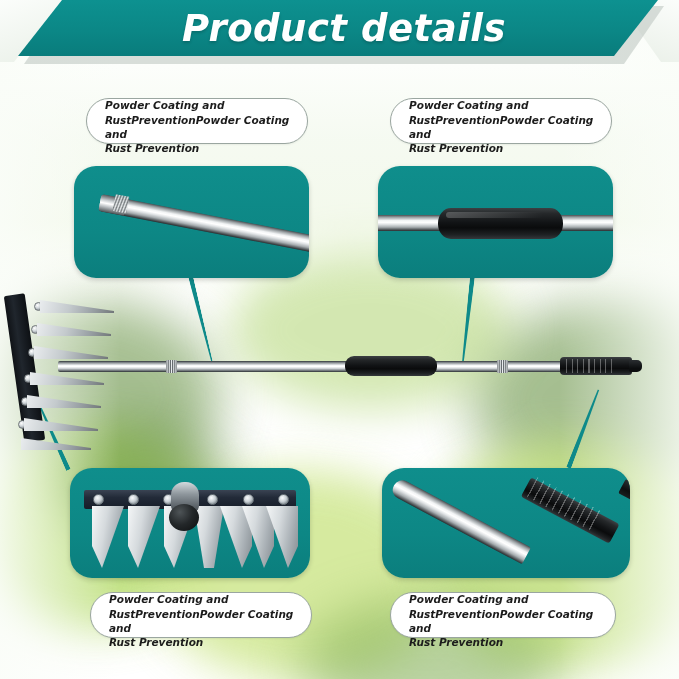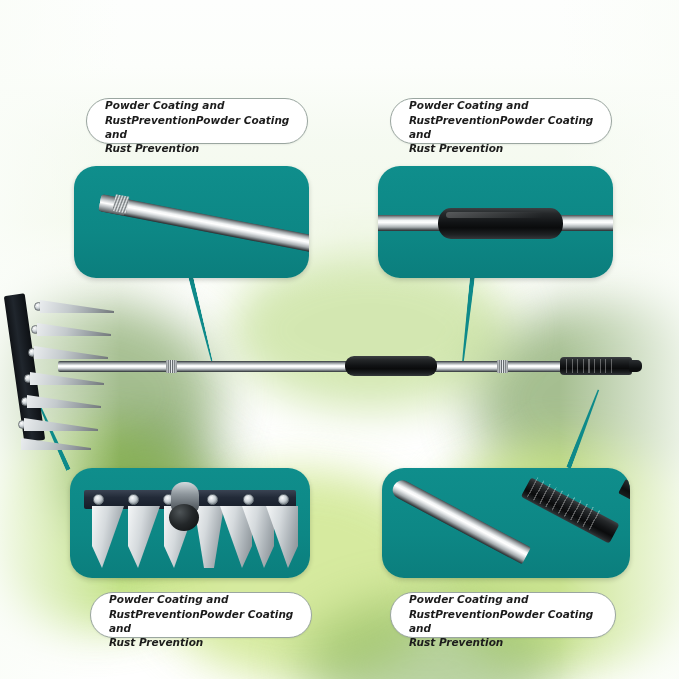--- a/index.html
+++ b/index.html
@@ -245,20 +245,28 @@
     <div class="bd-blob" style="left:420px; top:440px; width:300px; height:230px; background:#c2e07e;"></div>
     <div class="bd-blob" style="left:230px; top:250px; width:280px; height:160px; background:#a9d166; opacity:.5;"></div>
     <div class="bd-dark" style="left:60px; top:420px; width:170px; height:120px; background:#497a2a; opacity:.45;"></div>
     <div class="bd-dark" style="left:300px; top:600px; width:260px; height:130px; background:#74a544; opacity:.5;"></div>
 
     <div class="bd-topfade"></div>
     <div class="bd-leftfade"></div>
     <div class="bd-rightfade"></div>
   </div>
 
+  <div class="header">
+    <div class="hdr-notch-l"></div>
+    <div class="hdr-notch-r"></div>
+    <div class="hdr-shadow"></div>
+    <div class="hdr-bar">
+      <div class="hdr-title">Product details</div>
+    </div>
+  </div>
 
   <div class="wedge" style="left:188px; top:276px; width:5px; height:90px; clip-path:polygon(0 0, 5px 0, 5px 90px, 3.6px 90px); transform:rotate(-13deg); transform-origin:top center;"></div>
 
   <div class="wedge" style="left:470px; top:276px; width:5px; height:92px; clip-path:polygon(0 0, 5px 0, 2.6px 92px, 1.2px 92px); transform:rotate(6deg); transform-origin:top center;"></div>
 
   <div class="wedge" style="left:66px; top:398px; width:5px; height:72px; clip-path:polygon(1.6px 0, 3.2px 0, 5px 72px, 0 72px); transform:rotate(-24deg); transform-origin:bottom center;"></div>
 
   <div class="wedge" style="left:566px; top:384px; width:5px; height:84px; clip-path:polygon(1.8px 0, 3.2px 0, 5px 84px, 0 84px); transform:rotate(21deg); transform-origin:bottom center;"></div>
 
   <div class="hero">

